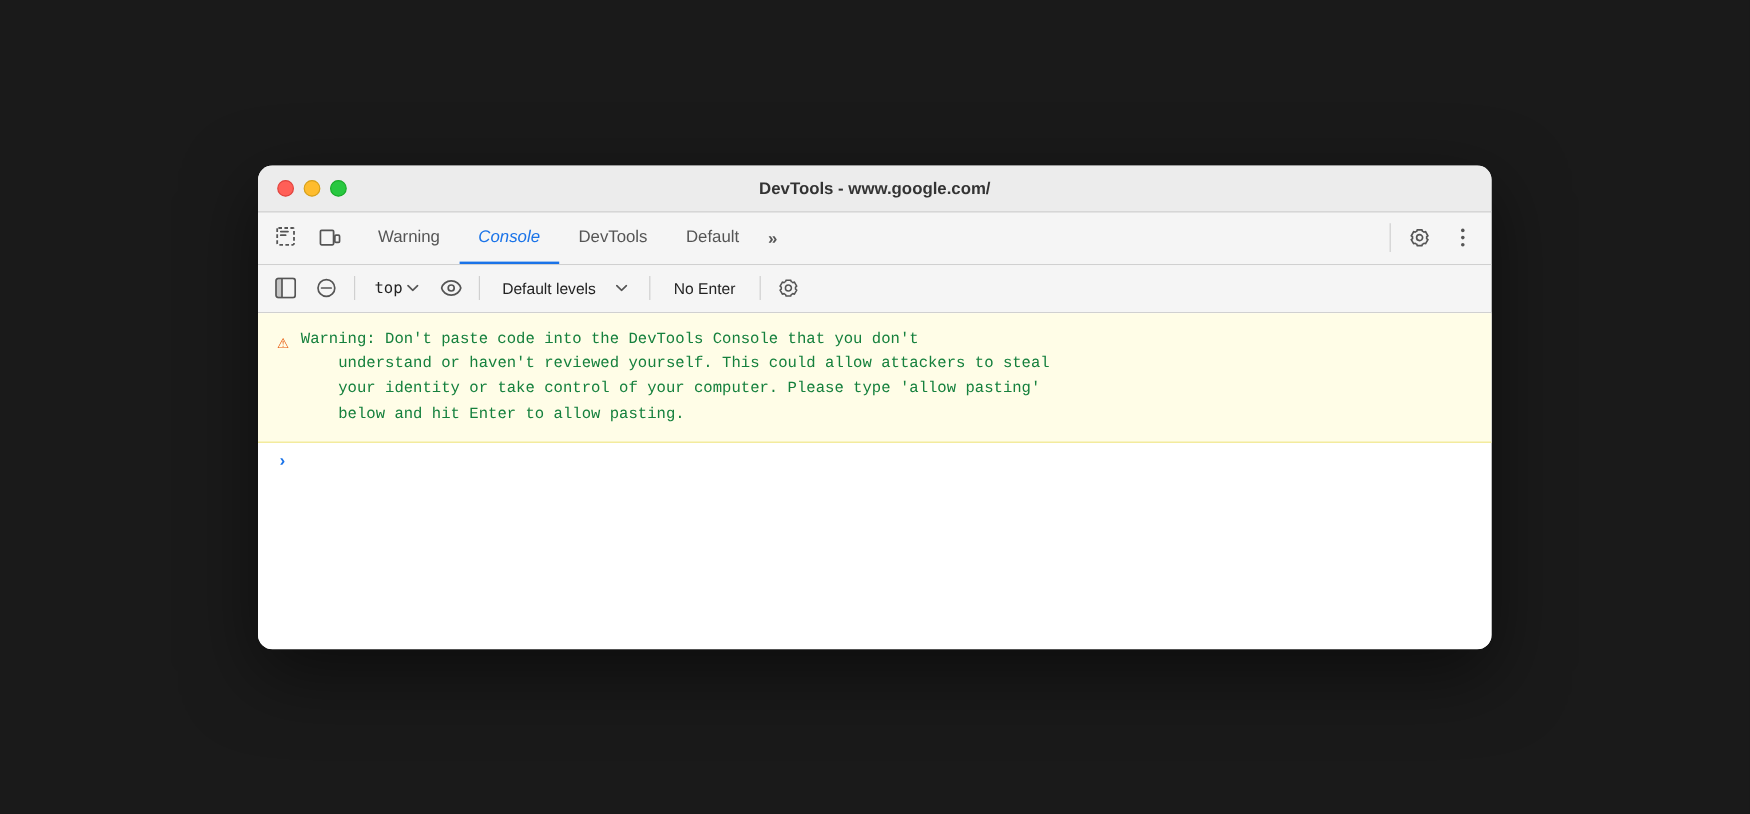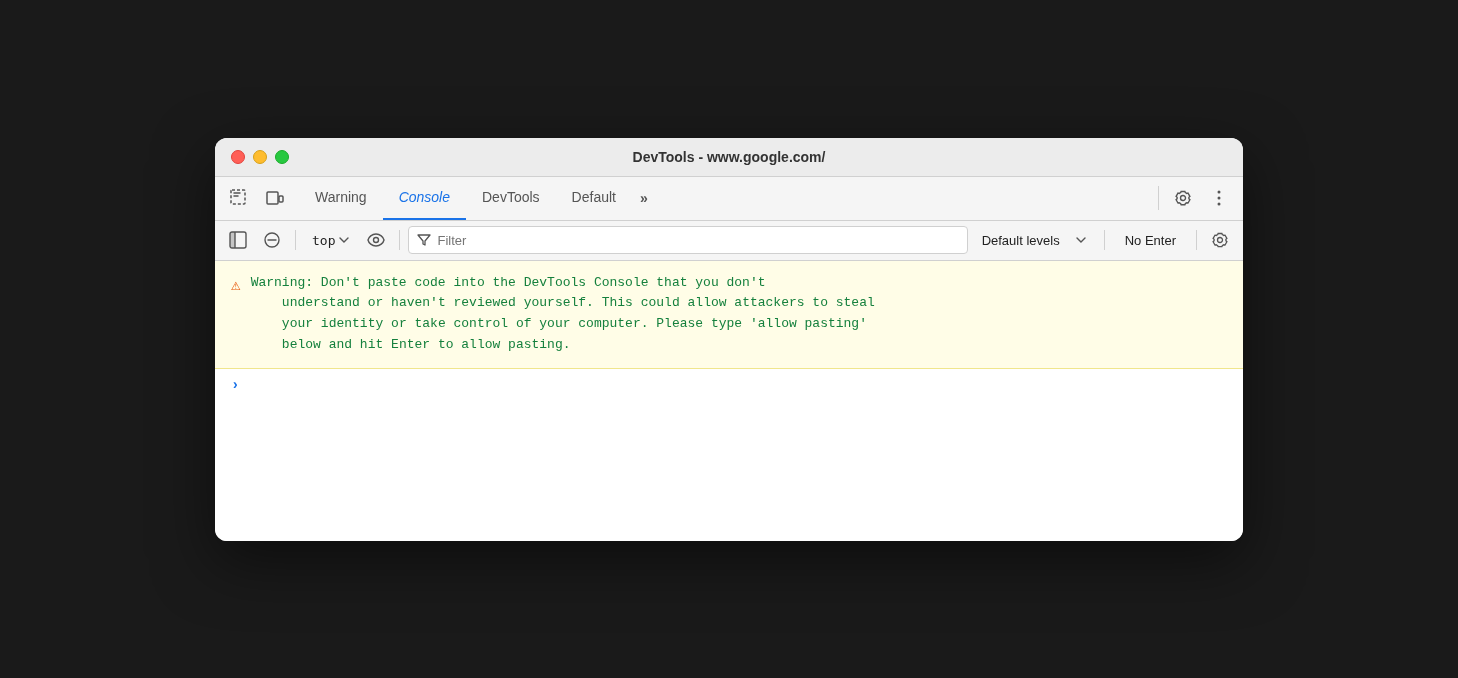--- a/index.html
+++ b/index.html
@@ -384,26 +384,20 @@
 
     <div class="toolbar-btn">
       <svg width="18" height="14" viewBox="0 0 18 14" fill="none">
         <path d="M9 1C5 1 1.7 3.9 1 7c.7 3.1 4 6 8 6s7.3-2.9 8-6c-.7-3.1-4-6-8-6z" stroke="#555" stroke-width="1.4" fill="none"></path>
         <circle cx="9" cy="7" r="2.5" stroke="#555" stroke-width="1.4" fill="none"></circle>
       </svg>
     </div>
 
     <div class="toolbar-separator"></div>
 
-    <div class="filter-input-wrapper">
-      <svg width="14" height="14" viewBox="0 0 14 14" fill="none">
-        <path d="M1 2h12l-5 6v4l-2-1V8L1 2z" stroke="#555" stroke-width="1.3" fill="none" stroke-linejoin="round"></path>
-      </svg>
-      <input class="filter-input" type="text" placeholder="Filter" style="">
-    </div>
 
     <div class="default-levels-btn">
       <span>Default levels</span>
       <svg width="10" height="6" viewBox="0 0 10 6" fill="none">
         <path d="M1 1l4 4 4-4" stroke="#555" stroke-width="1.4" stroke-linecap="round"></path>
       </svg>
     </div>
 
     <div class="toolbar-separator"></div>
 

